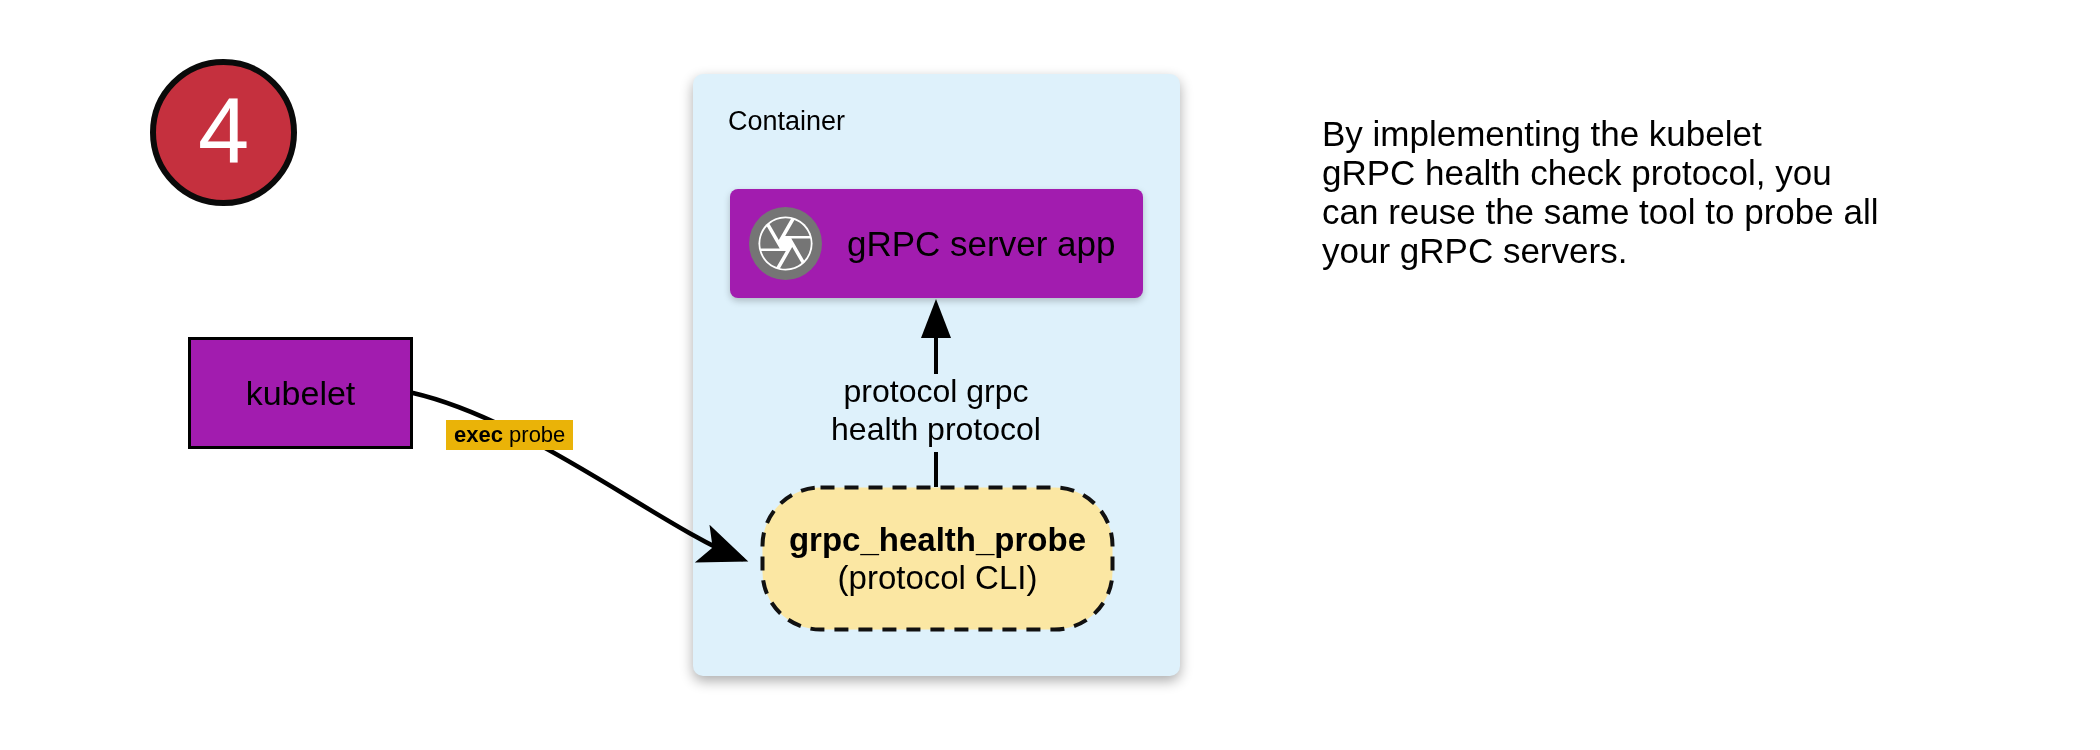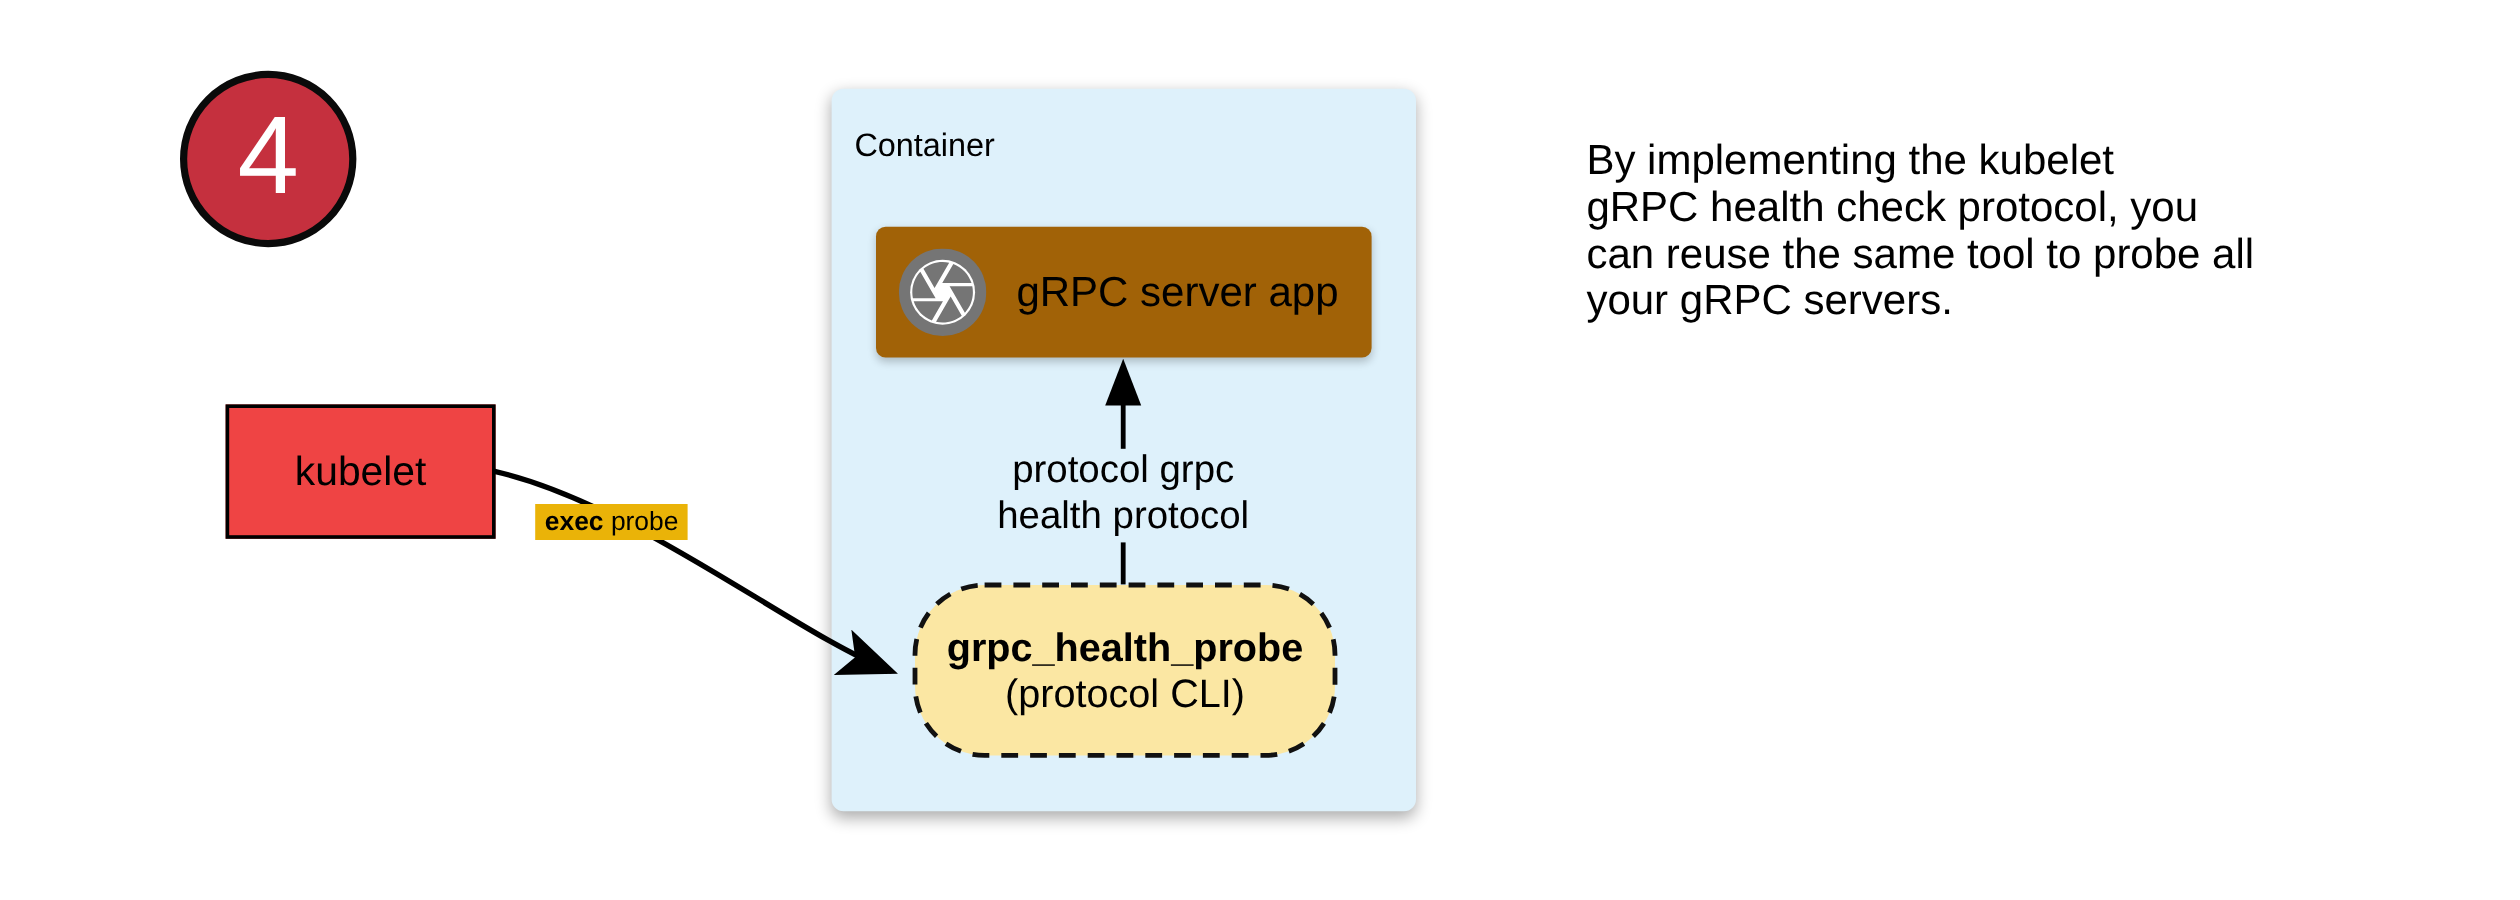--- a/index.html
+++ b/index.html
@@ -10,40 +10,40 @@
   
   .badge{
     position:absolute;left:150px;top:59px;width:147px;height:147px;box-sizing:border-box;
     background:#c5303e;border:6px solid #0a0a0a;border-radius:50%;
     display:flex;align-items:center;justify-content:center;
   }
   .badge span{color:#fff;font-size:92px;line-height:1;transform:translateY(-3px);}
   
   .kubelet{
     position:absolute;left:188px;top:337px;width:225px;height:112px;box-sizing:border-box;
-    background:#ef4444;border:3px solid #000;
+    background:#a21caf;border:3px solid #000;
     display:flex;align-items:center;justify-content:center;font-size:34px;
   }
   
   .exec-label{
     position:absolute;left:446px;top:420px;font-size:22px;background:#eab308;
     padding:2px 8px;white-space:nowrap;z-index:3;
   }
   .exec-label .b{font-weight:bold;}
   
   .container-box{
     position:absolute;left:693px;top:74px;width:487px;height:602px;
     background:#def1fb;border-radius:10px;
     box-shadow:0 5px 13px rgba(0,0,0,.33);
   }
-  .container-label{position:absolute;left:19px;top:32px;font-size:27px;}
+  .container-label{position:absolute;left:35px;top:32px;font-size:27px;}
   
   .server{
     position:absolute;left:37px;top:115px;width:413px;height:109px;box-sizing:border-box;
-    background:#a16207;border-radius:8px;box-shadow:0 3px 7px rgba(0,0,0,.22);
+    background:#a21caf;border-radius:8px;box-shadow:0 3px 7px rgba(0,0,0,.22);
     display:flex;align-items:center;padding-left:19px;
   }
   .server .txt{font-size:35px;margin-left:25px;}
   .aperture{width:73px;height:73px;display:block;}
   
   .health-label{
     position:absolute;left:636px;top:372px;width:600px;text-align:center;
     font-size:32px;line-height:38px;z-index:3;
   }
   

